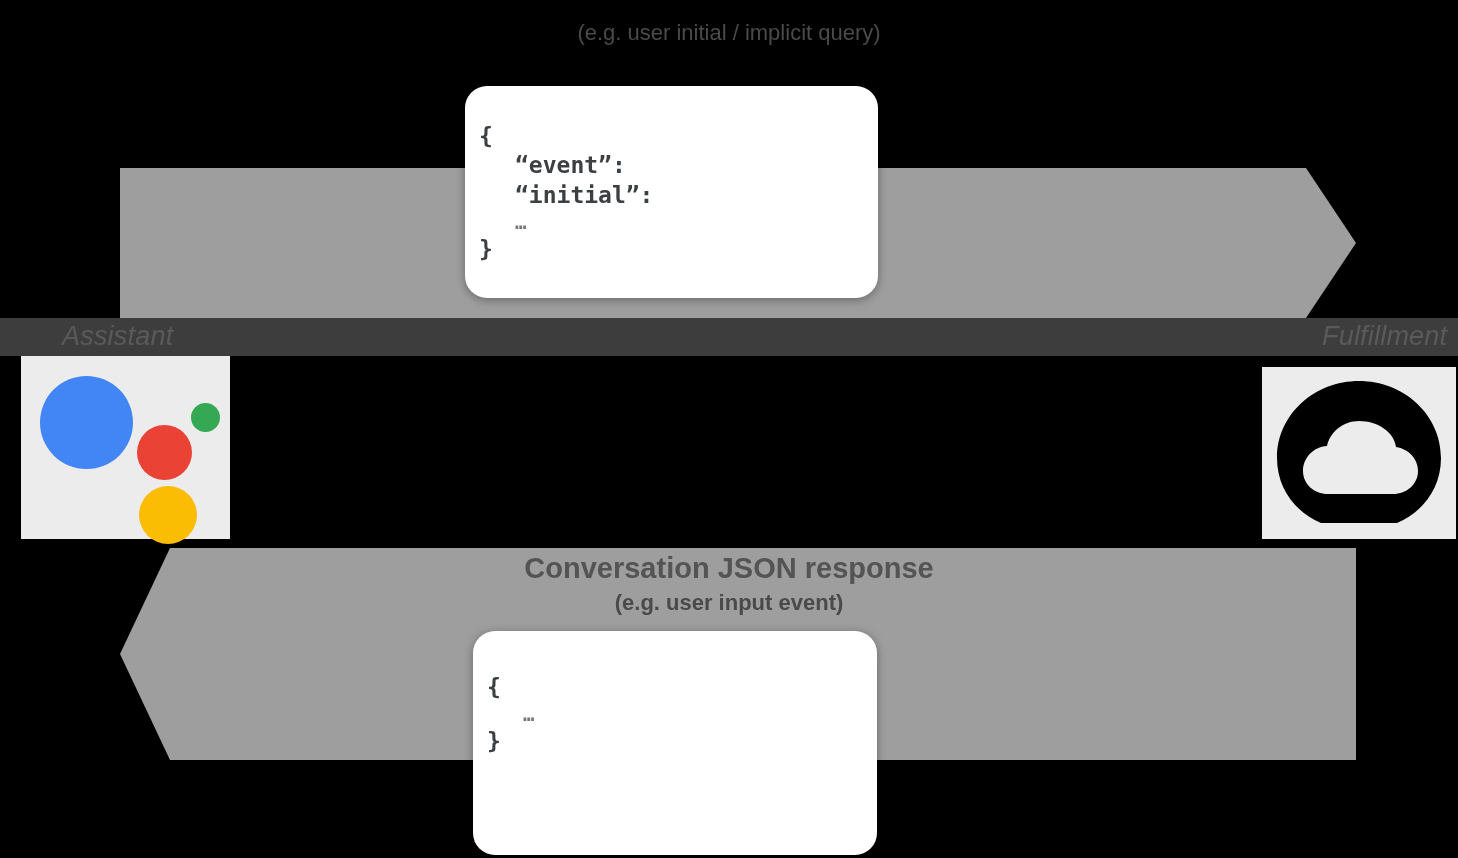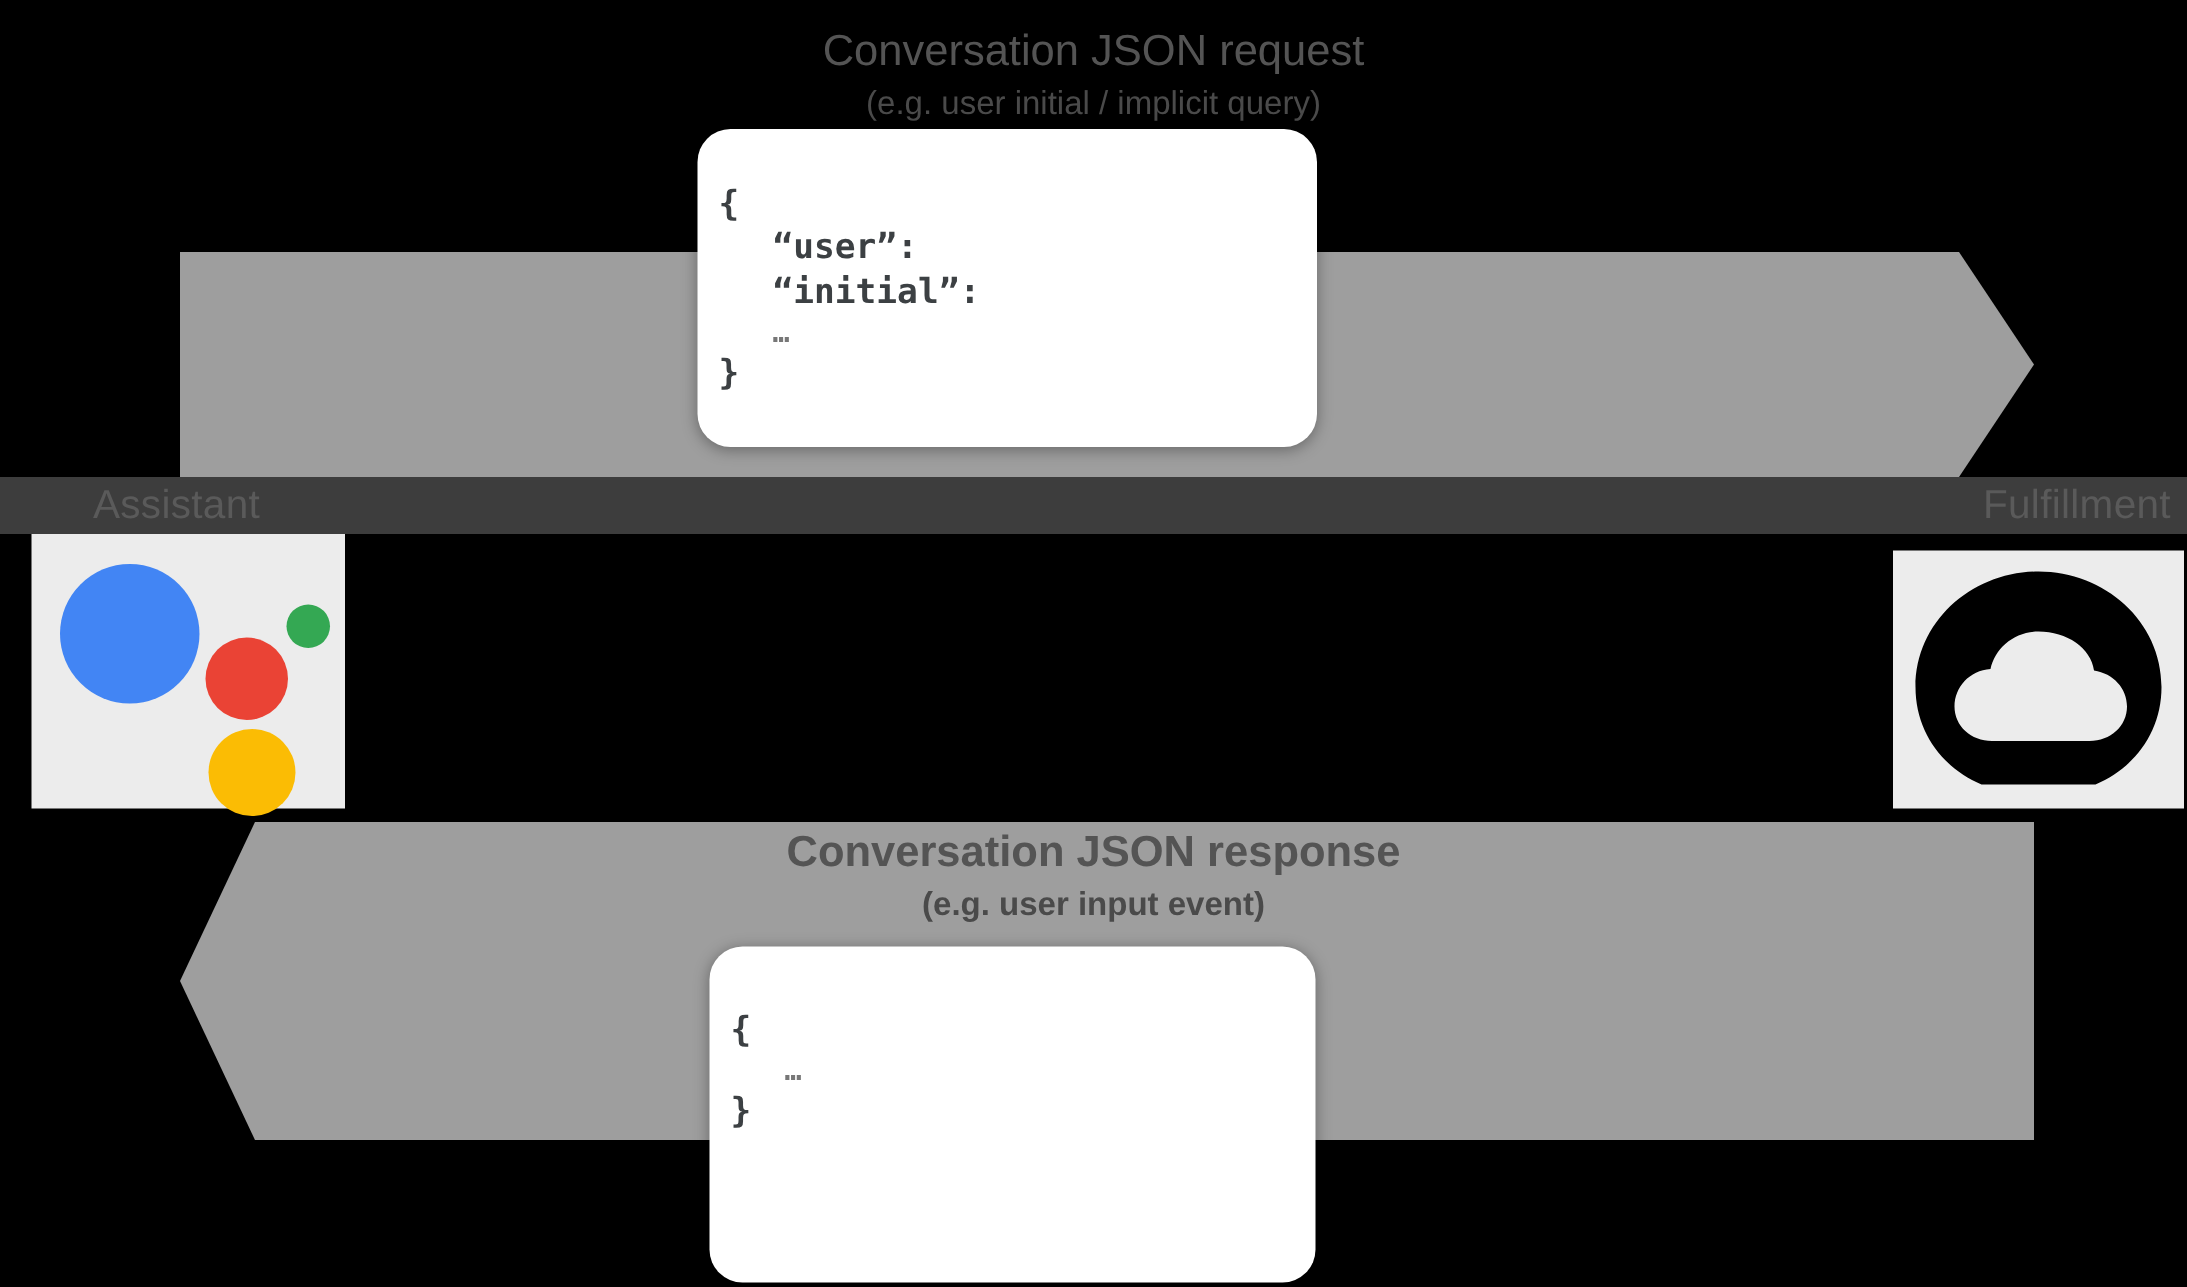--- a/index.html
+++ b/index.html
@@ -44,20 +44,21 @@
 
   
   .node-label{
     position:absolute;
     color:#5a5a5a;
     font-size:27px;
     font-weight:400;
     letter-spacing:.2px;
     line-height:32px;
     white-space:nowrap;
+    font-style:italic;
   }
   #label-assistant{left:62px;top:320px;}
   #label-fulfillment{left:1290px;top:320px;margin-left:32px;}
 
   
   .node-tile{
     position:absolute;
     background:#ececec;
     display:block;
   }
@@ -120,32 +121,31 @@
   </div>
 
   <div class="arrow-band" id="arrow-response">
     <div class="arrow-shaft"></div>
     <div class="arrow-head"></div>
   </div>
 
   <div id="center-strip"></div>
 
   <div class="flow-caption" id="caption-request">
-    <div class="flow-title">Conversation JSON request</div>
     <div class="flow-sub">(e.g. user initial / implicit query)</div>
   </div>
 
   <div class="flow-caption" id="caption-response">
     <div class="flow-title">Conversation JSON response</div>
     <div class="flow-sub">(e.g. user input event)</div>
   </div>
 
   <div class="json-card" id="card-request">
     <div class="json-line">{</div>
-    <div class="json-line json-indent">“user”:</div>
+    <div class="json-line json-indent">“event”:</div>
     <div class="json-line json-indent">“initial”:</div>
     <div class="json-line json-ellipsis">…</div>
     <div class="json-line">}</div>
   </div>
 
   <div class="json-card" id="card-response">
     <div class="json-line">{</div>
     <div class="json-line json-ellipsis">…</div>
     <div class="json-line">}</div>
   </div>

